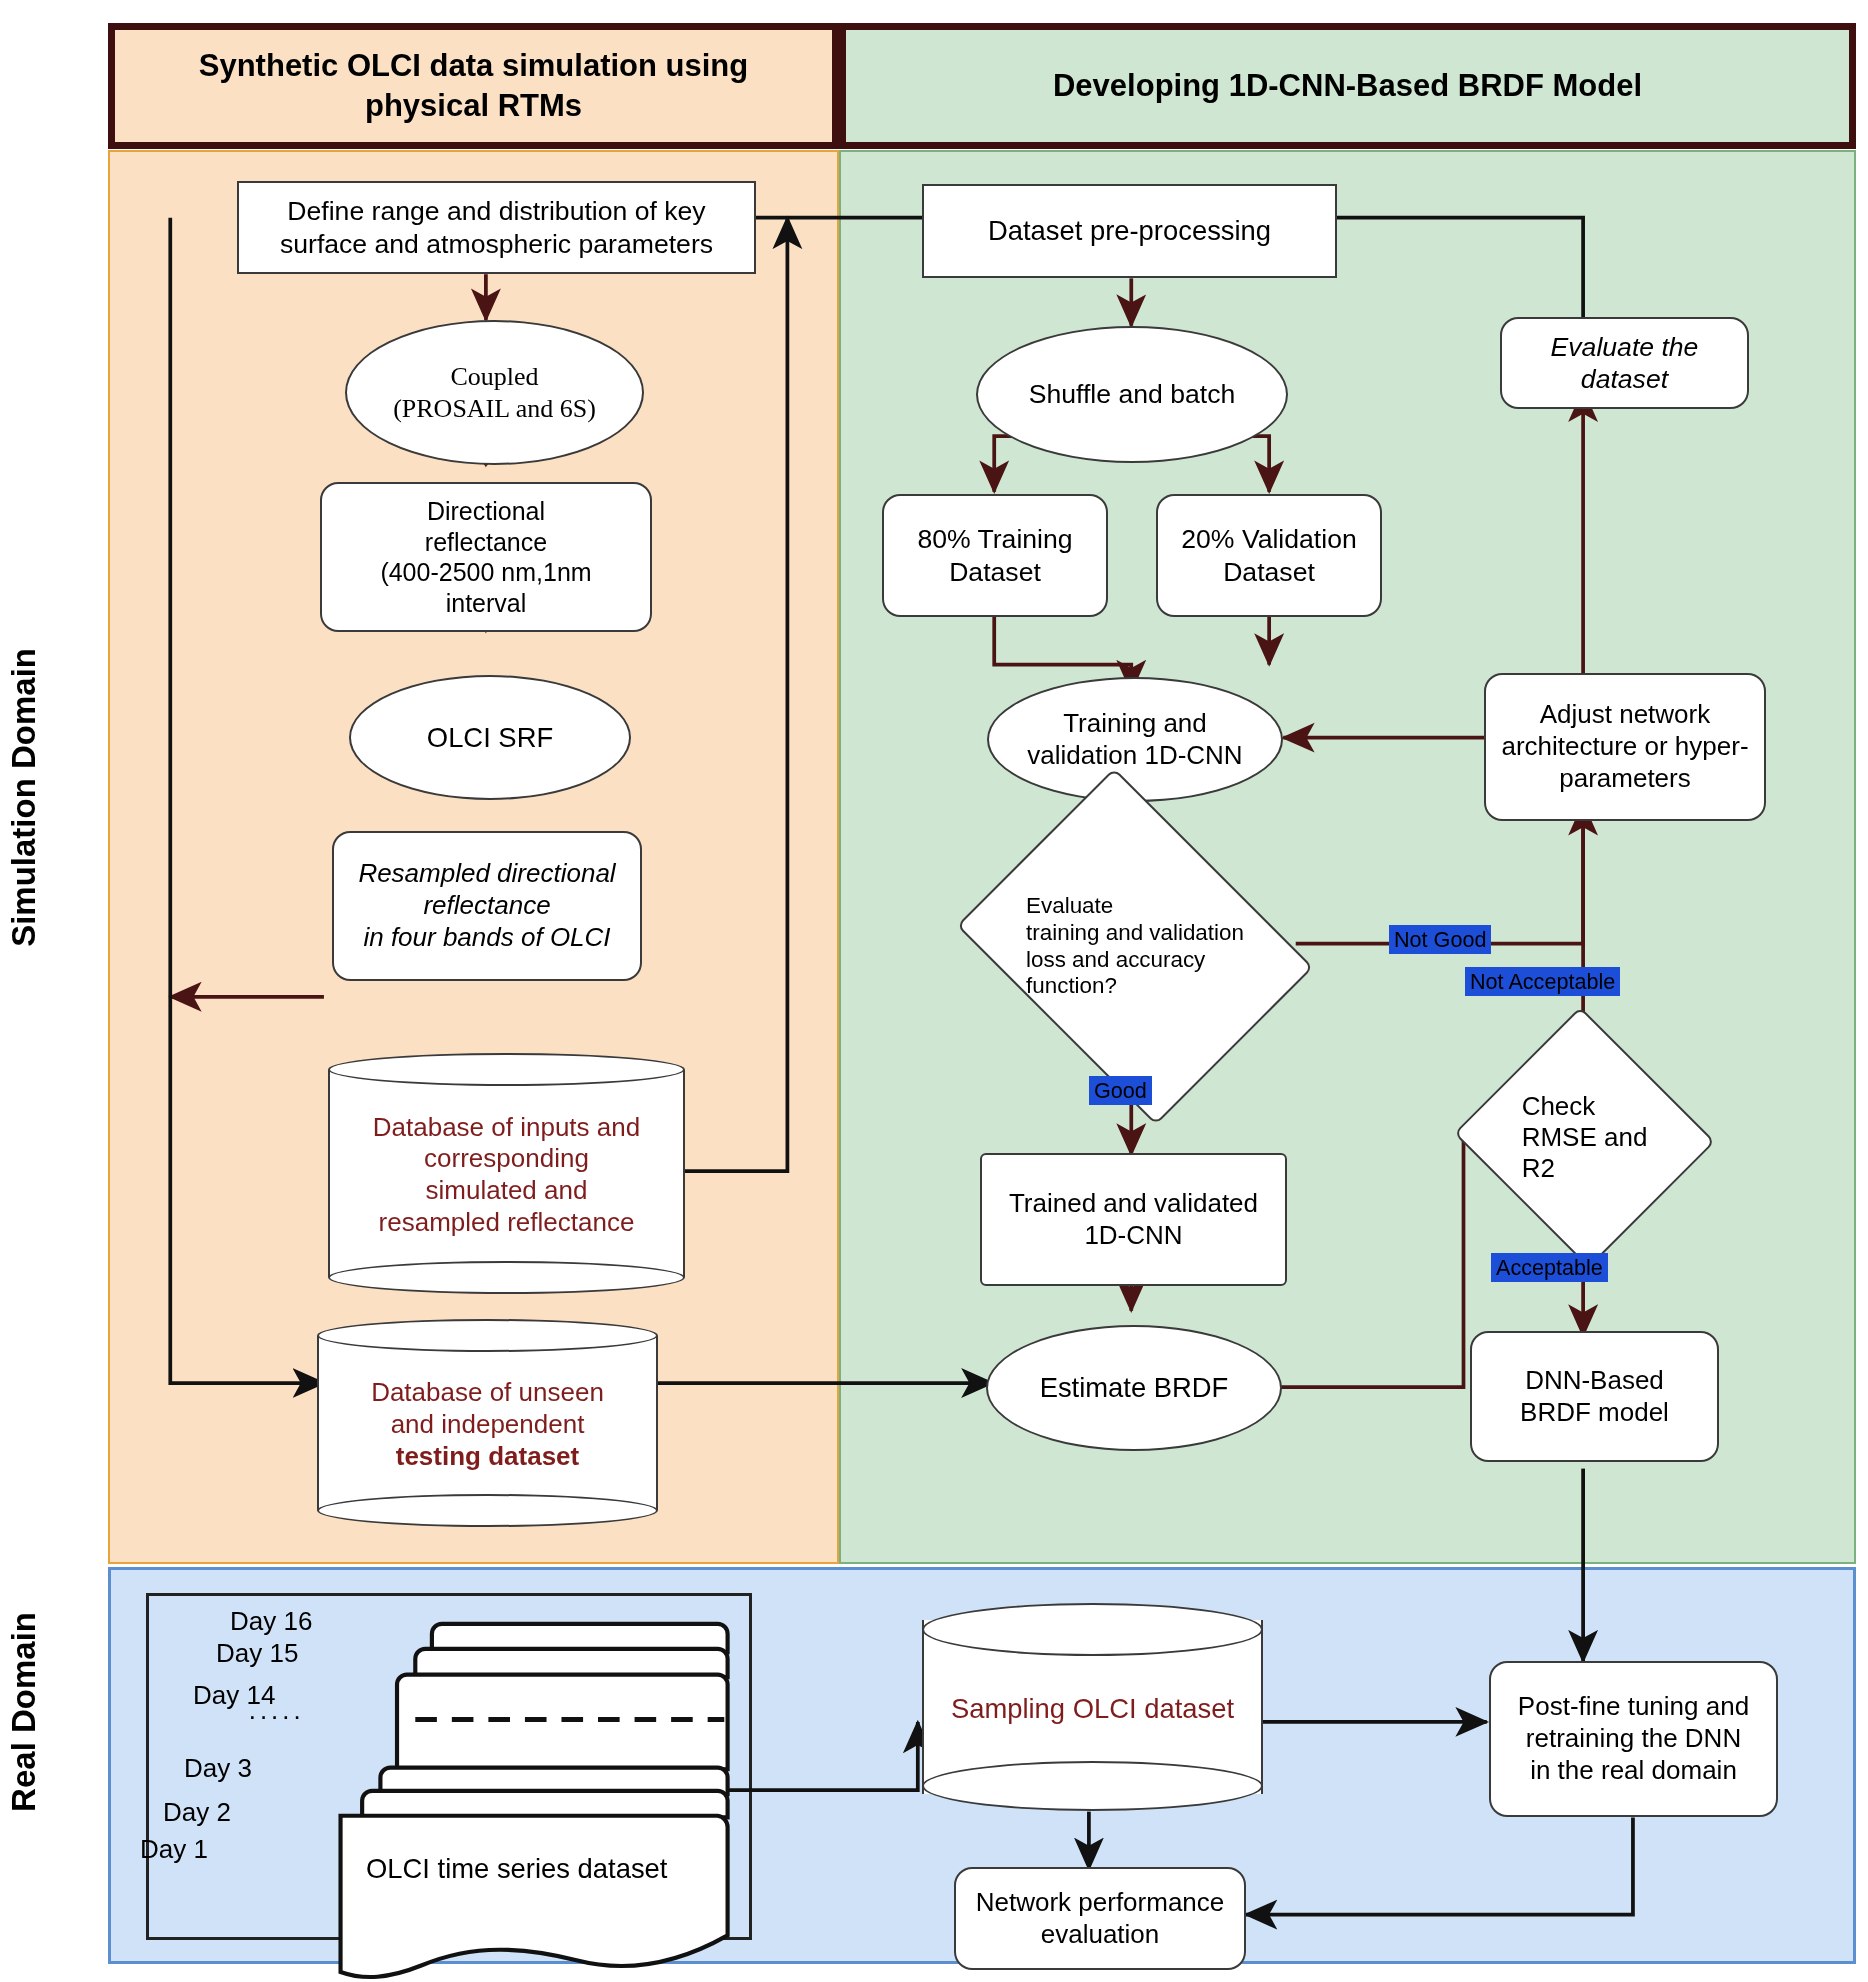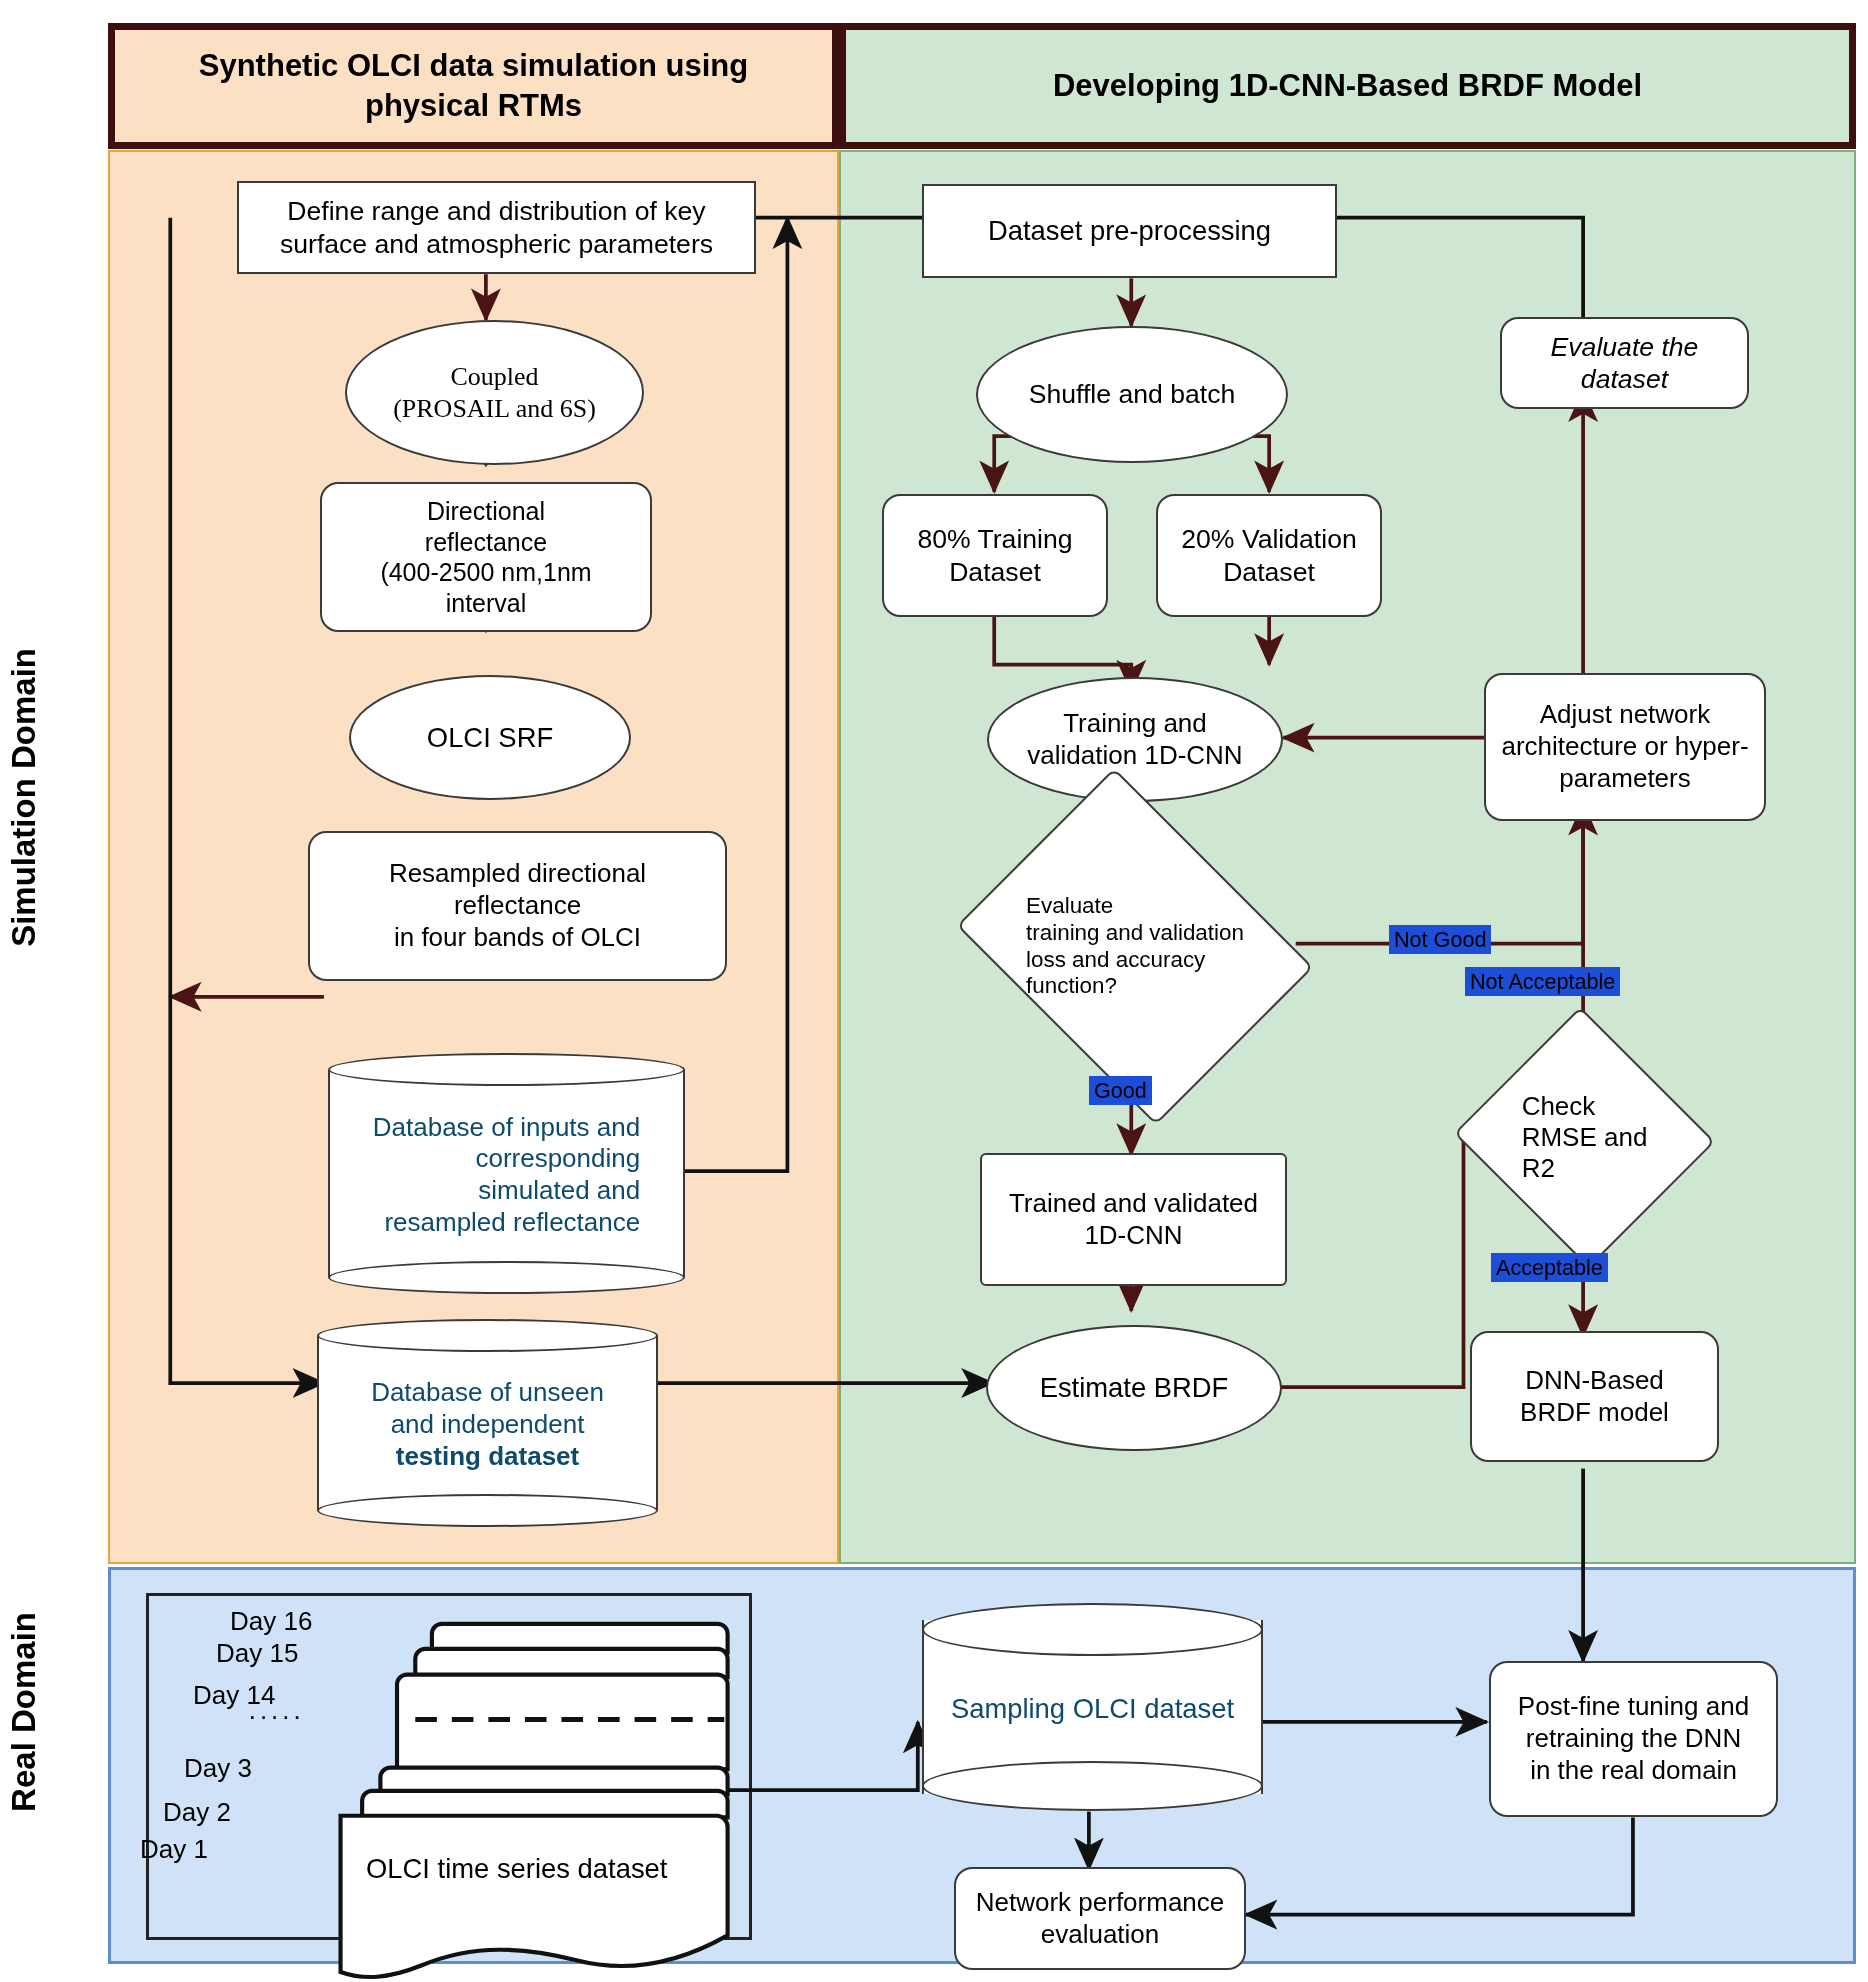--- a/index.html
+++ b/index.html
@@ -51,22 +51,22 @@
   .cyl .top{
     position:absolute;left:0;right:0;top:0;height:33px;
     background:#fff;border:2.5px solid #3a3a3a;border-radius:50%;box-sizing:border-box;
   }
   .cyl .bot{
     position:absolute;left:0;right:0;bottom:0;height:33px;
     background:#fff;border:2.5px solid #3a3a3a;border-radius:50%;box-sizing:border-box;
   }
   .cyl .txt{
     position:absolute;left:0;right:0;top:20px;bottom:16.6px;
-    display:flex;align-items:center;justify-content:center;text-align:right;
-    line-height:1.22;color:#0c4a6e;z-index:3;padding:0 19px;box-sizing:border-box;
+    display:flex;align-items:center;justify-content:center;text-align:center;
+    line-height:1.22;color:#7f1d1d;z-index:3;padding:0 19px;box-sizing:border-box;
   }
 
   
   .diamond{position:absolute;z-index:6;}
   .diamond .shape{
     position:absolute;inset:0;background:#fff;border:2.5px solid #3a3a3a;
     transform:rotate(45deg);border-radius:8.3px;box-sizing:border-box;
   }
   .diamond .txt{
     position:absolute;inset:0;display:flex;align-items:center;justify-content:center;
@@ -174,21 +174,21 @@
   <div class="node ellipse serif" style="left:345px;top:320px;width:299px;height:145px;font-size:26px;white-space:pre-line;">Coupled
 (PROSAIL and 6S)</div>
 
   <div class="node rrect" style="left:320px;top:482px;width:332px;height:150px;font-size:25px;white-space:pre-line;padding:0 8.3px;">Directional
 reflectance
 (400-2500 nm,1nm
 interval</div>
 
   <div class="node ellipse" style="left:349px;top:675px;width:282px;height:125px;font-size:27.4px;">OLCI SRF</div>
 
-  <div class="node rrect" style="left:308px;top:831px;width:419px;height:150px;font-size:26px;white-space:pre-line;padding:0 6.6px;">Resampled directional
+  <div class="node rrect" style="left:332px;top:831px;width:310px;height:150px;font-size:26px;white-space:pre-line;padding:0 6.6px;font-style:italic;">Resampled directional
 reflectance
 in four bands of OLCI</div>
 
   <div class="cyl" style="left:328px;top:1053px;width:357px;height:241px;">
     <div class="body"></div>
     <div class="top"></div>
     <div class="bot"></div>
     <div class="txt" style="font-size:26px;white-space:pre-line;">Database of inputs and
 corresponding
 simulated and

